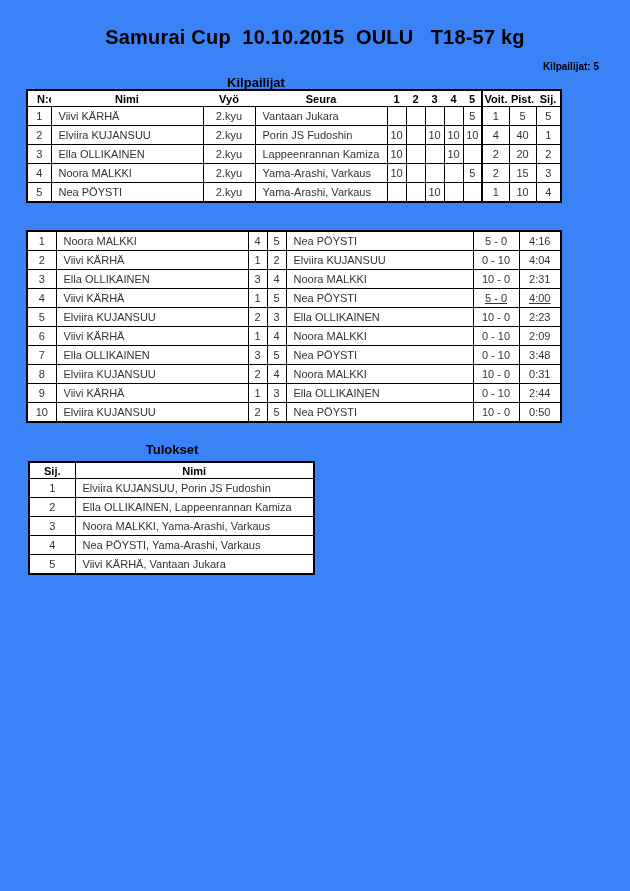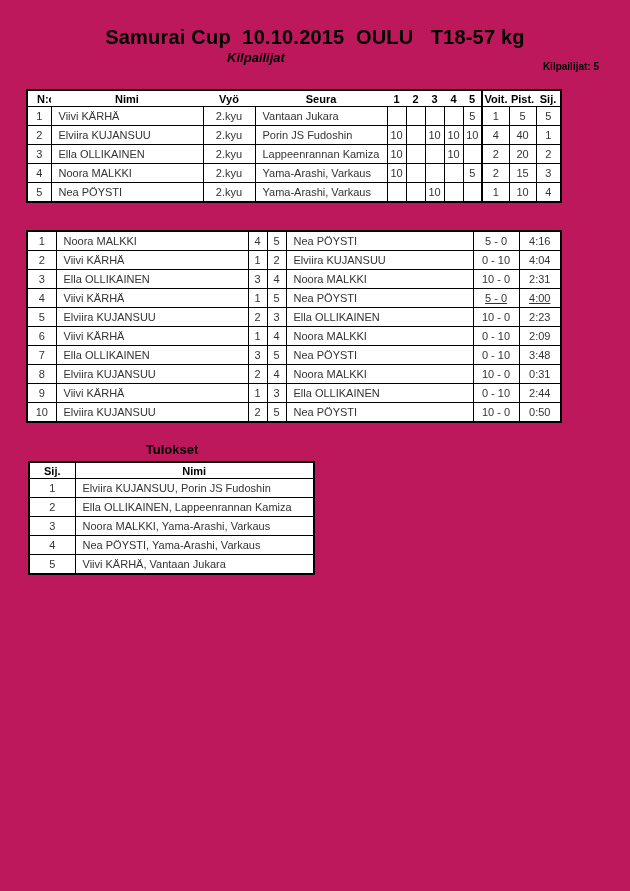--- a/index.html
+++ b/index.html
@@ -1,24 +1,24 @@
 <!DOCTYPE html>
 <html><head>
 <meta charset="utf-8">
 <style>
   html,body{margin:0;padding:0;background:#fff;}
-  #page{position:relative;width:630px;height:891px;background:#be185d;overflow:hidden;
+  #page{position:relative;width:630px;height:891px;background:#3b82f6;overflow:hidden;
         font-family:"Liberation Sans","DejaVu Sans",sans-serif;color:#000;}
 
   .title{position:absolute;top:26px;left:0;width:630px;text-align:center;
          font-size:20px;font-weight:bold;white-space:pre;letter-spacing:0.2px;}
   .participants{position:absolute;top:55px;right:31px;font-size:10px;font-weight:bold;margin-top:6px;}
 
   .sec-head{position:absolute;text-align:center;font-size:13px;font-weight:bold;}
-  #h-comp{top:50px;left:0;width:512px;font-style:italic;}
+  #h-comp{top:75px;left:0;width:512px;}
   #h-match{top:211px;left:0;width:534px;}
   #h-res{top:442px;left:0;width:344px;}
 
   table{border-collapse:collapse;table-layout:fixed;background:#fff;
         position:absolute;border:2px solid #000;}
   td{border:1px solid #000;font-size:11px;color:#333;height:18px;
      padding:0;text-align:center;vertical-align:middle;overflow:hidden;white-space:nowrap;}
   td.h{font-weight:bold;color:#000;border-left:none;border-right:none;height:15px;}
   td.left{text-align:left;padding-left:7px;}
   td.hleft{text-align:left;padding-left:9px;margin-left:7px;}

